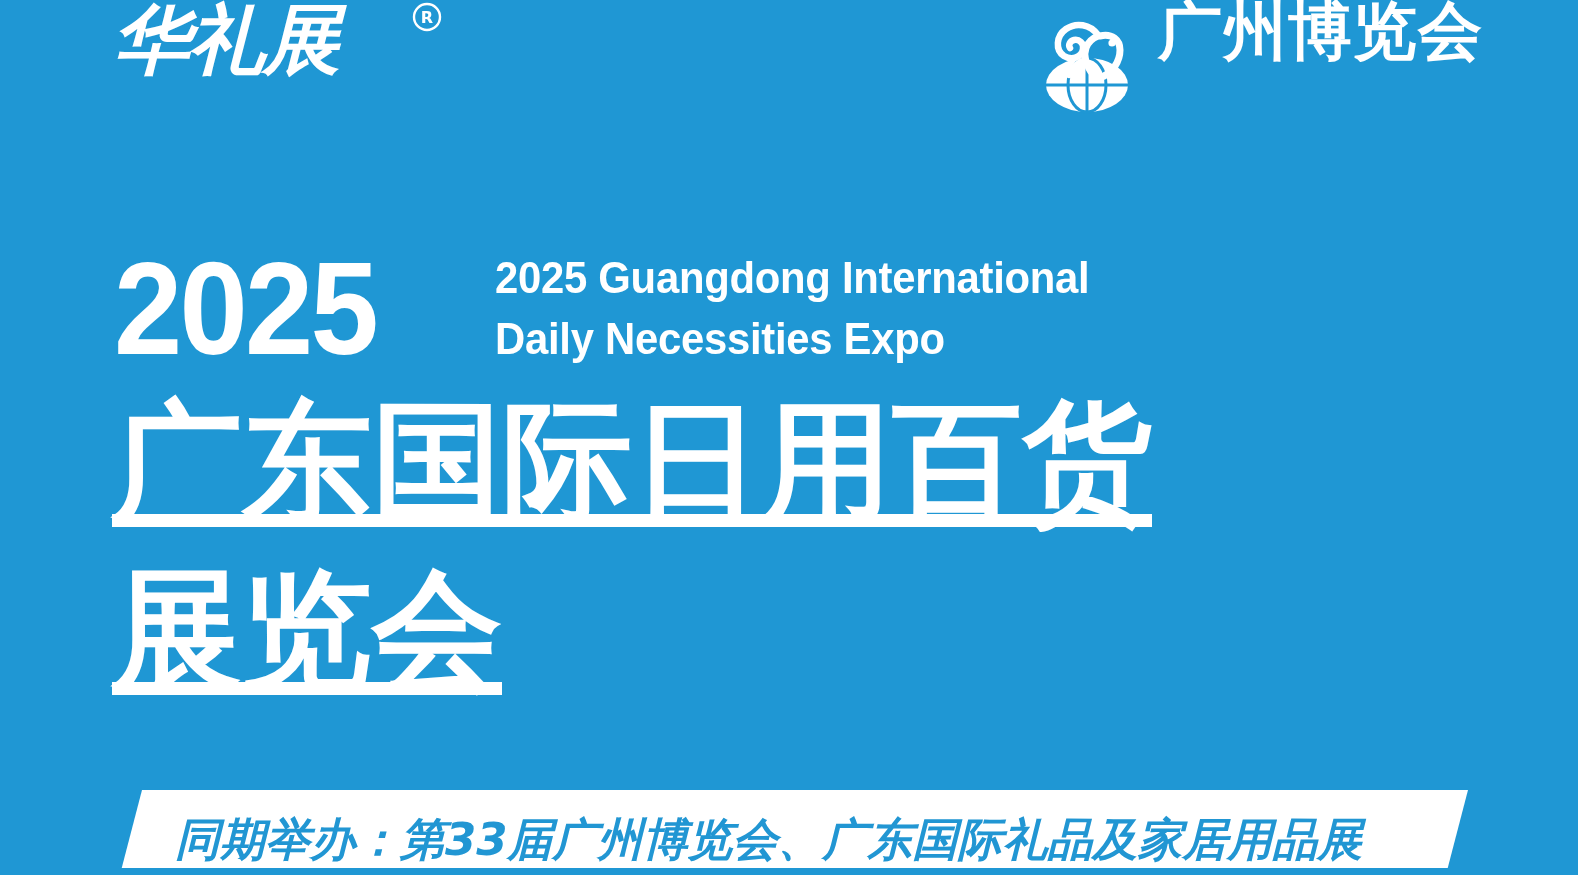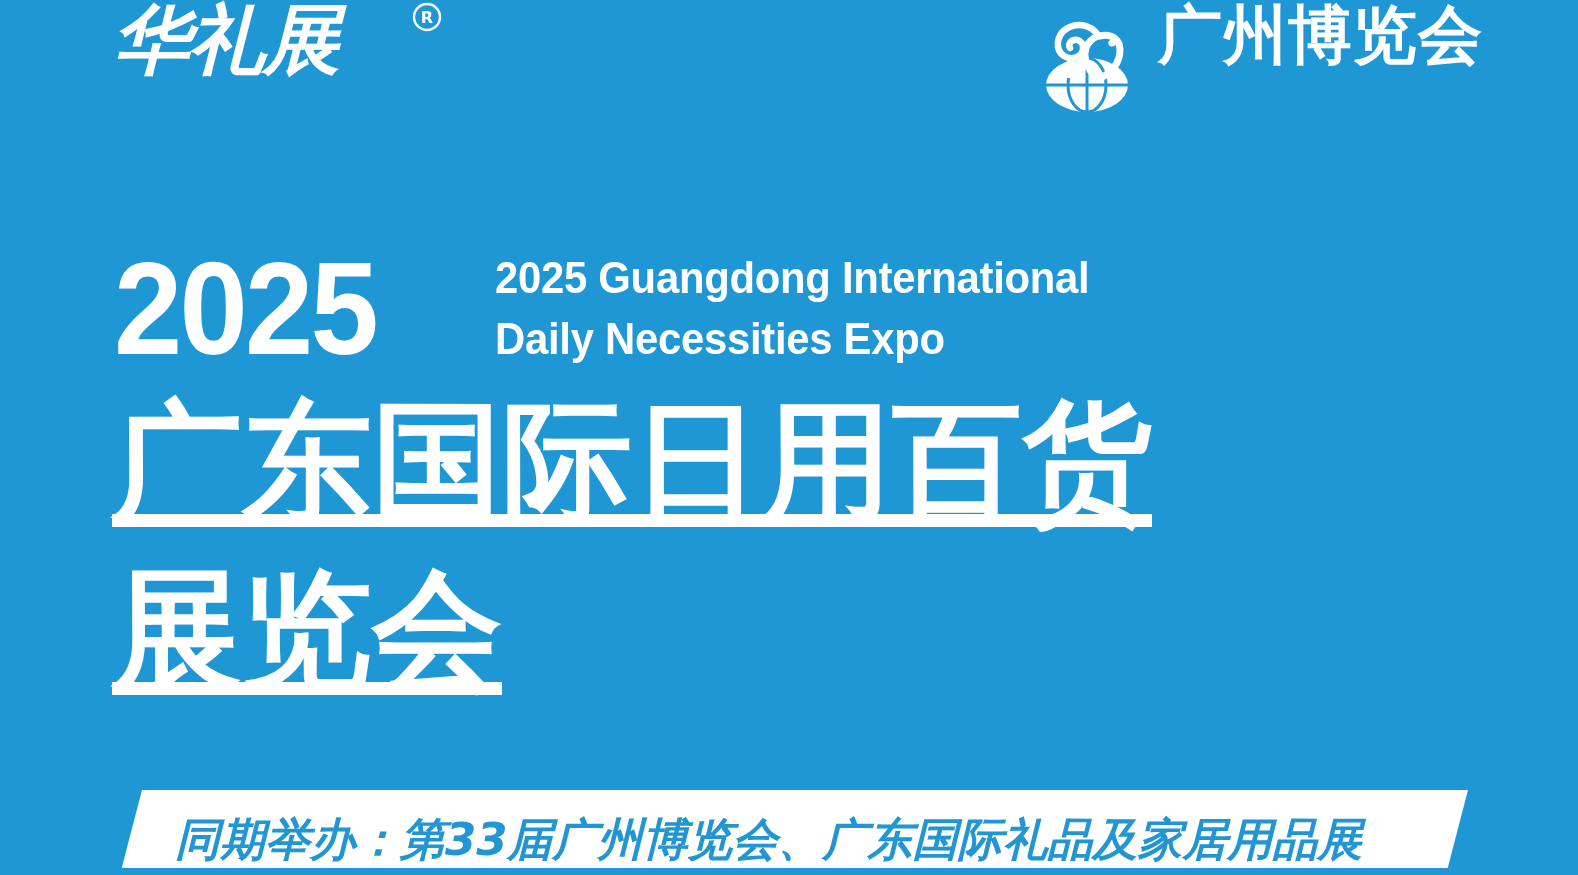--- a/index.html
+++ b/index.html
@@ -101,21 +101,21 @@
     left: 0px;
     top: 2px;
     width: 118px;
     height: 112px;
   }
   .gz-emblem svg { display: block; }
   .gz-cn {
     position: absolute;
     left: 130px;
     top: 2px;
-    font-family: Liberation Serif, serif;
+    font-family: Liberation Mono, monospace;
     font-size: 64px;
     font-weight: 700;
     color: #ffffff;
     letter-spacing: 1px;
     line-height: 68px;
     white-space: nowrap;
   }
   .gz-en {
     position: absolute;
     left: 130px;

